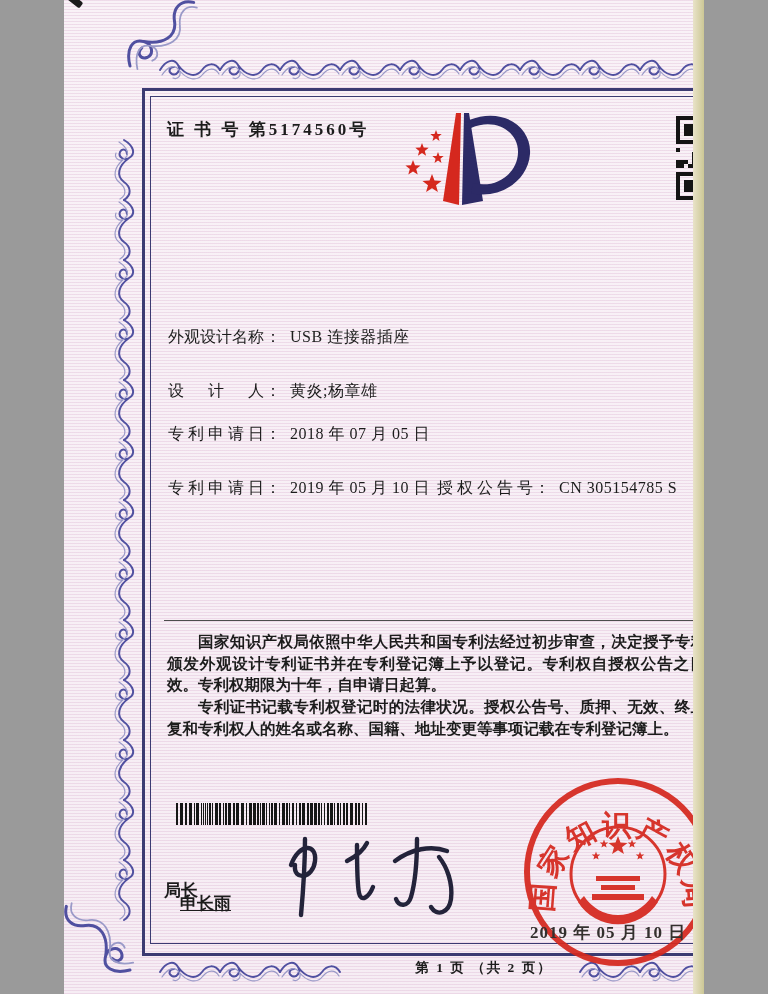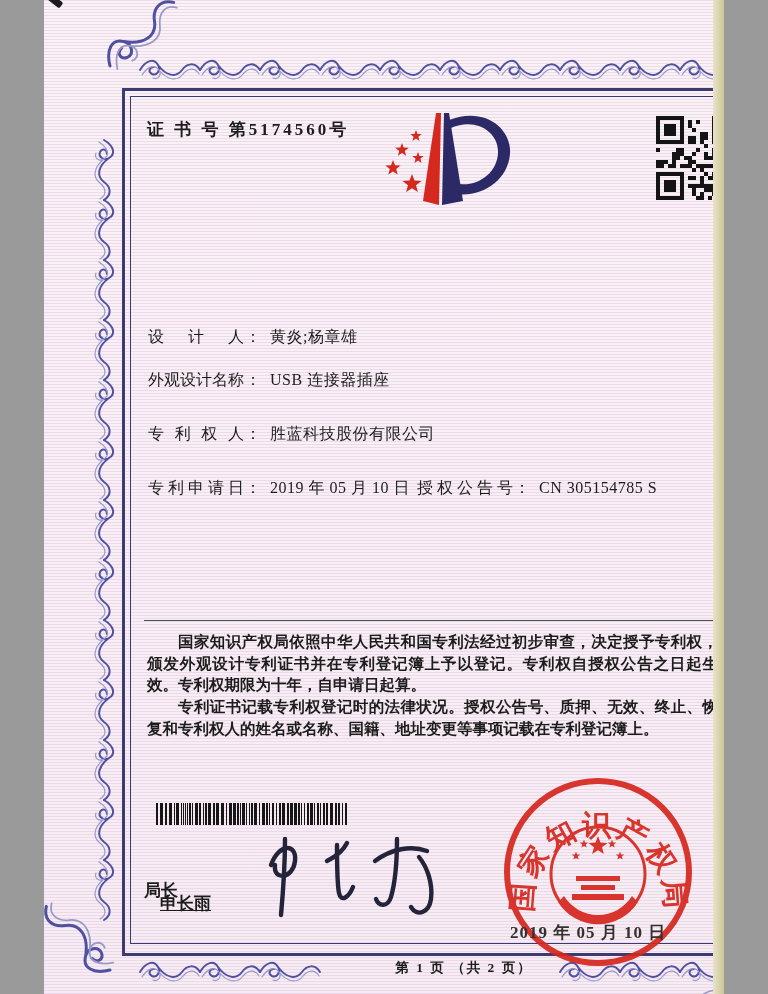--- a/index.html
+++ b/index.html
@@ -3,21 +3,20 @@
 <meta charset="utf-8">
 <style>
   html,body{margin:0;padding:0;background:#9a9a9a;}
   #page{
     position:relative;width:640px;height:994px;margin:0 auto;overflow:hidden;
     background:
       repeating-linear-gradient(0deg, rgba(214,168,202,0.30) 0px, rgba(214,168,202,0.30) 1px, rgba(255,255,255,0) 1px, rgba(255,255,255,0) 3px),
       linear-gradient(#f9f2f7,#f6edf4);
     font-family:"Liberation Serif","DejaVu Serif",serif;
     color:#1c1c1c;
-    padding-left:40px;
   }
   .orn{position:absolute;left:0;top:0;z-index:1;pointer-events:none;}
   .frame-outer{position:absolute;left:78px;top:88px;width:618px;height:862px;border:3px solid #3b3b72;z-index:2;}
   .frame-inner{position:absolute;left:86px;top:96px;width:602px;height:846px;border:1px solid #3b3b72;z-index:2;}
   .content{position:absolute;left:0;top:0;width:768px;height:994px;z-index:3;}
   .cert-no{position:absolute;left:103px;top:118px;font-size:17px;letter-spacing:3px;font-weight:600;}
   .logo{position:absolute;left:318px;top:104px;width:166px;height:114px;}
   .qr{position:absolute;left:612px;top:116px;width:84px;height:84px;}
   .title{position:absolute;left:0;top:233px;width:768px;text-align:center;
          font-size:35px;font-weight:700;letter-spacing:11px;color:#111;}
@@ -331,28 +330,28 @@
         <rect x="1" y="20" width="1" height="1" fill="#141414"></rect>
         <rect x="2" y="20" width="1" height="1" fill="#141414"></rect>
         <rect x="3" y="20" width="1" height="1" fill="#141414"></rect>
         <rect x="4" y="20" width="1" height="1" fill="#141414"></rect>
         <rect x="5" y="20" width="1" height="1" fill="#141414"></rect>
         <rect x="6" y="20" width="1" height="1" fill="#141414"></rect>
       </svg>
 
 
     <div class="fields">
-      <div class="row">
-        <span class="flabel">设计人</span><span class="fcolon">：</span><span class="fvalue">黄炎;杨章雄</span>
-      </div>
       <div class="row first">
         <span class="flabel">外观设计名称</span><span class="fcolon">：</span><span class="fvalue">USB 连接器插座</span>
       </div>
       <div class="row">
-        <span class="flabel">专利权人</span><span class="fcolon">：</span><span class="fvalue">胜蓝科技股份有限公司</span>
+        <span class="flabel">设计人</span><span class="fcolon">：</span><span class="fvalue">黄炎;杨章雄</span>
+      </div>
+      <div class="row">
+        <span class="flabel">专利申请日</span><span class="fcolon">：</span><span class="fvalue">2018 年 07 月 05 日</span>
       </div>
       <div class="row">
         <span class="grant-a"><span class="flabel">专利申请日</span><span class="fcolon">：</span><span class="fvalue">2019 年 05 月 10 日</span></span><span class="grant-b"><span class="flabel">授权公告号</span><span class="fcolon">：</span><span class="fvalue">CN 305154785 S</span></span>
       </div>
     </div>
 
     <div class="divider"></div>
 
     <div class="paras">
       <p>国家知识产权局依照中华人民共和国专利法经过初步审查，决定授予专利权，颁发外观设计专利证书并在专利登记簿上予以登记。专利权自授权公告之日起生效。专利权期限为十年，自申请日起算。</p>

